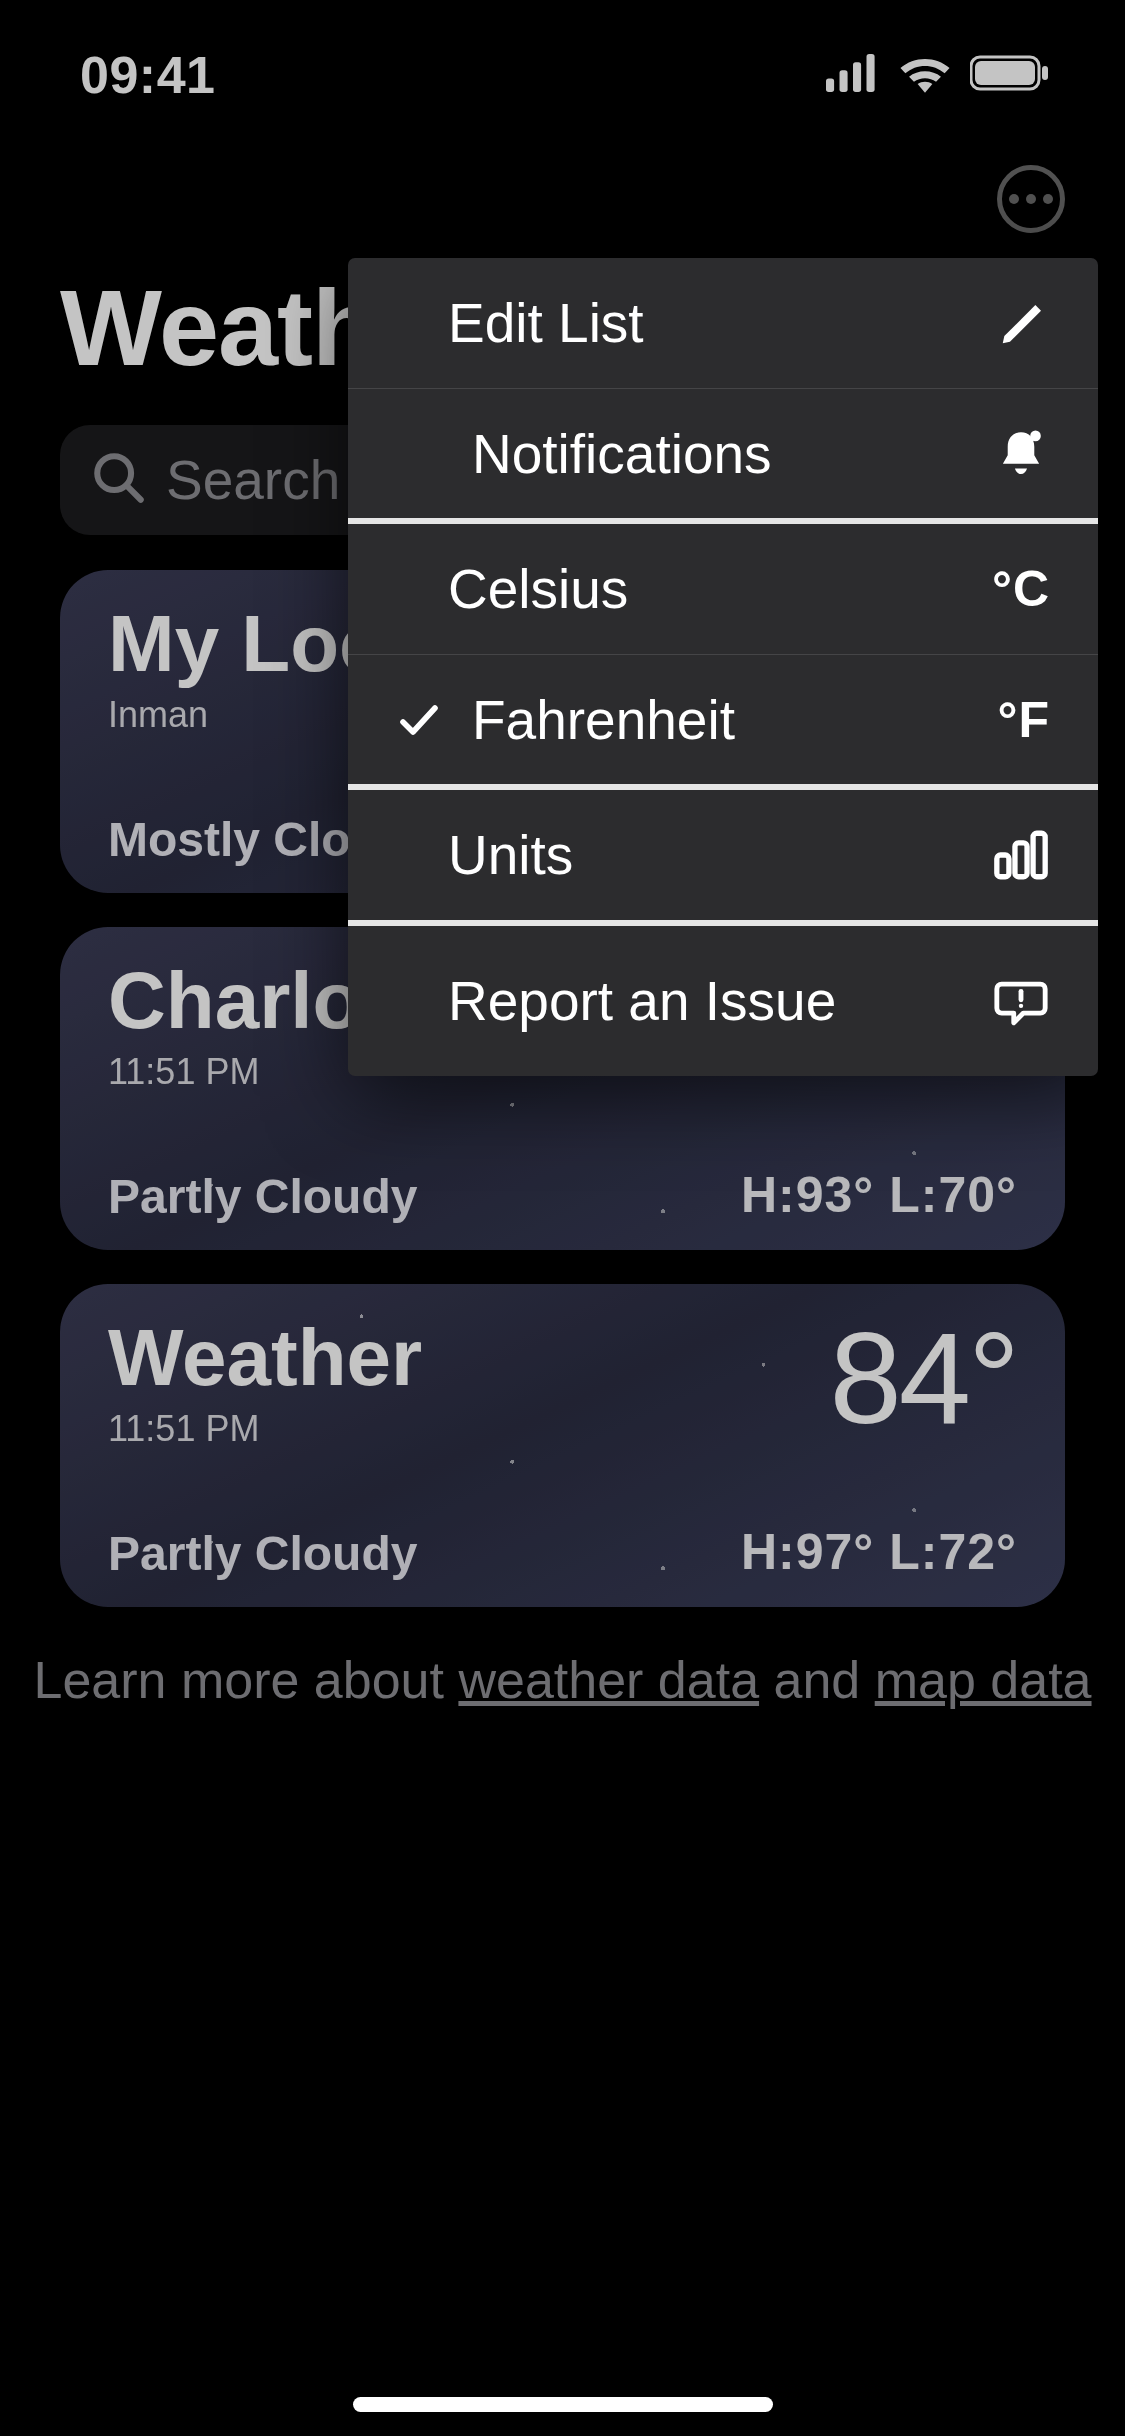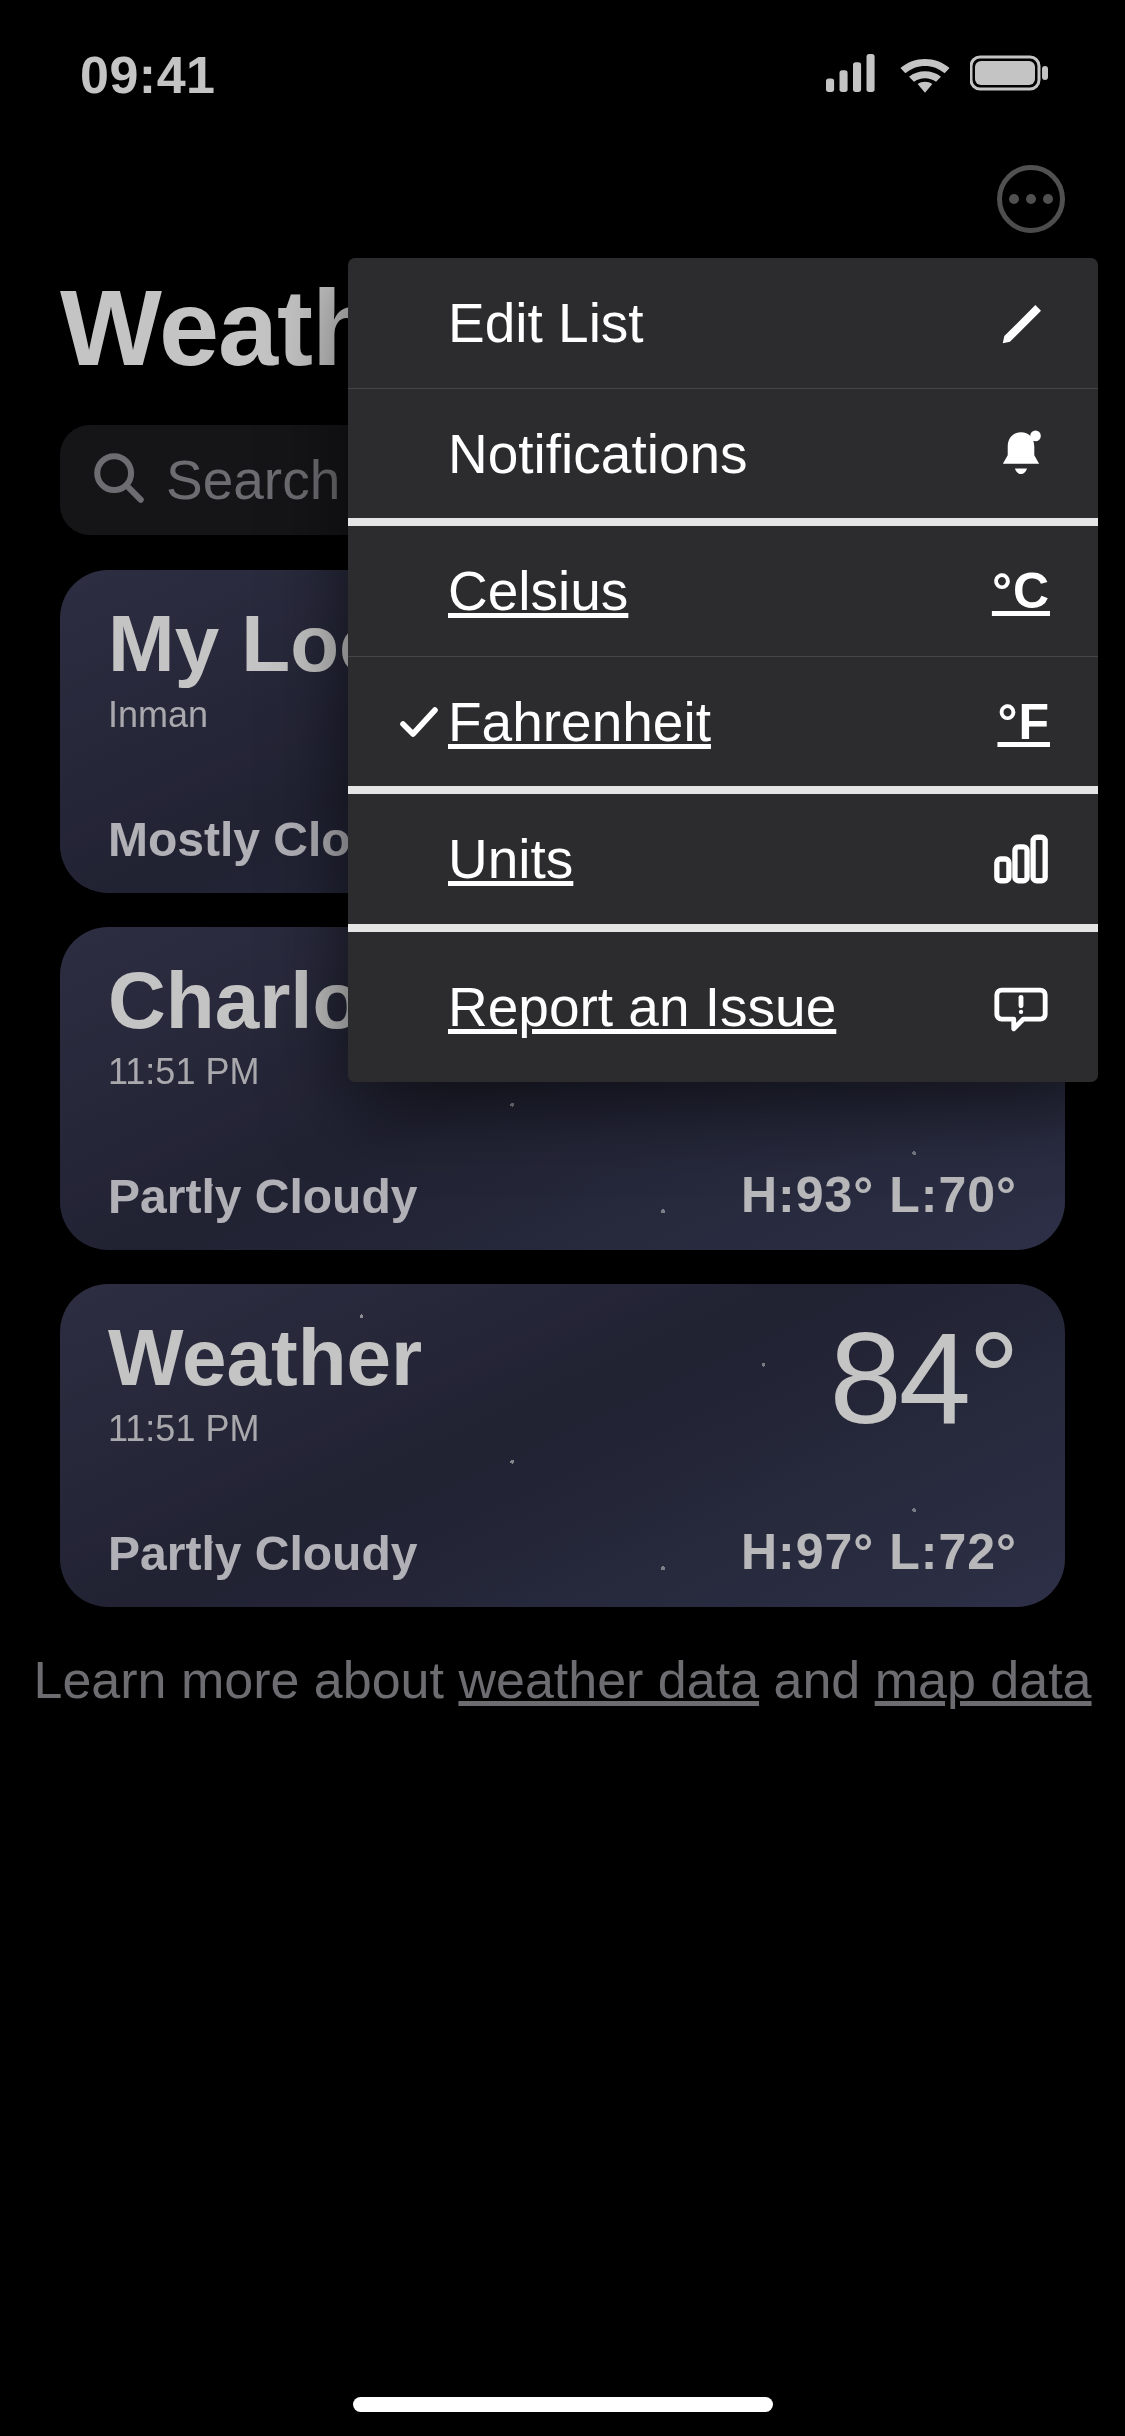--- a/index.html
+++ b/index.html
@@ -215,24 +215,24 @@
     align-items: center;
     height: 130px;
     padding: 0 48px 0 42px;
     font-size: 55px;
     font-weight: 500;
     color: #fff;
     position: relative;
   }
   .menu-item + .menu-item {
     border-top: 1px solid rgba(255,255,255,0.12);
+    gap: 24px;
   }
   .menu-group + .menu-group {
-    border-top: 8px solid #e5e5e5;
-    text-decoration: underline;
+    border-top: 6px solid #e5e5e5;
   }
   .menu-check {
     width: 58px;
     display: inline-flex;
     justify-content: center;
     color: #fff;
   }
   .menu-check.empty { opacity: 0; }
   .menu-label { flex: 1; }
   .menu-right {

